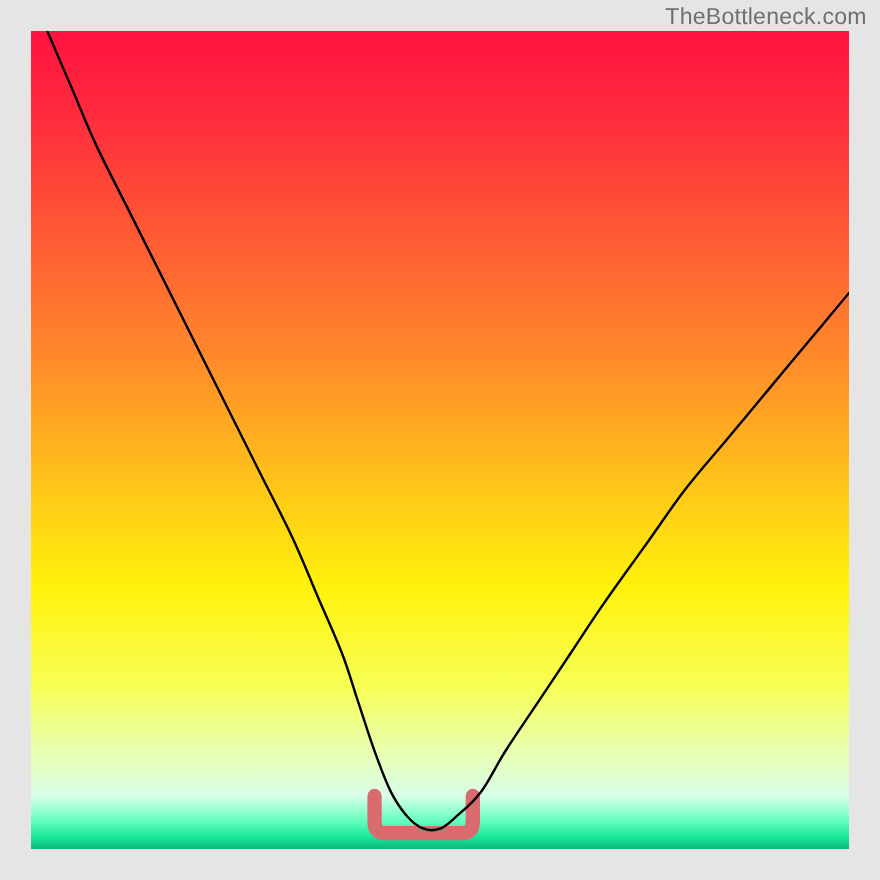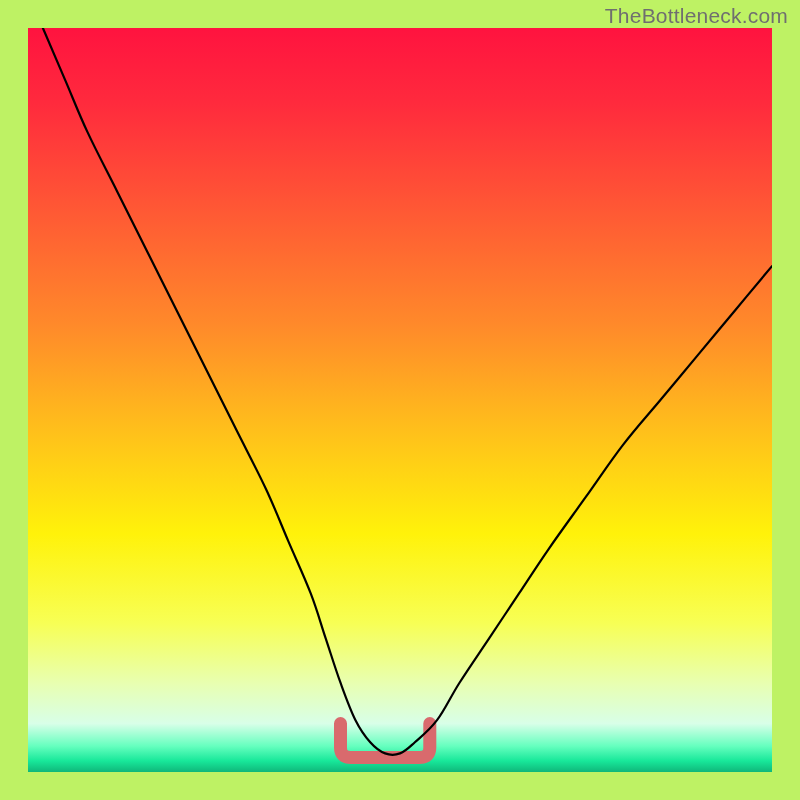--- a/index.html
+++ b/index.html
@@ -8,21 +8,21 @@
     width: 800px;
     height: 800px;
     overflow: hidden;
     background: #000;
     font-family: Arial, Helvetica, sans-serif;
   }
   .frame {
     position: relative;
     width: 800px;
     height: 800px;
-    background: #bef264;
+    background: #e5e5e5;
   }
   .plot-area {
     position: absolute;
     left: 28px;
     top: 28px;
     width: 744px;
     height: 744px;
     overflow: hidden;
   }
   .gradient-bg {

